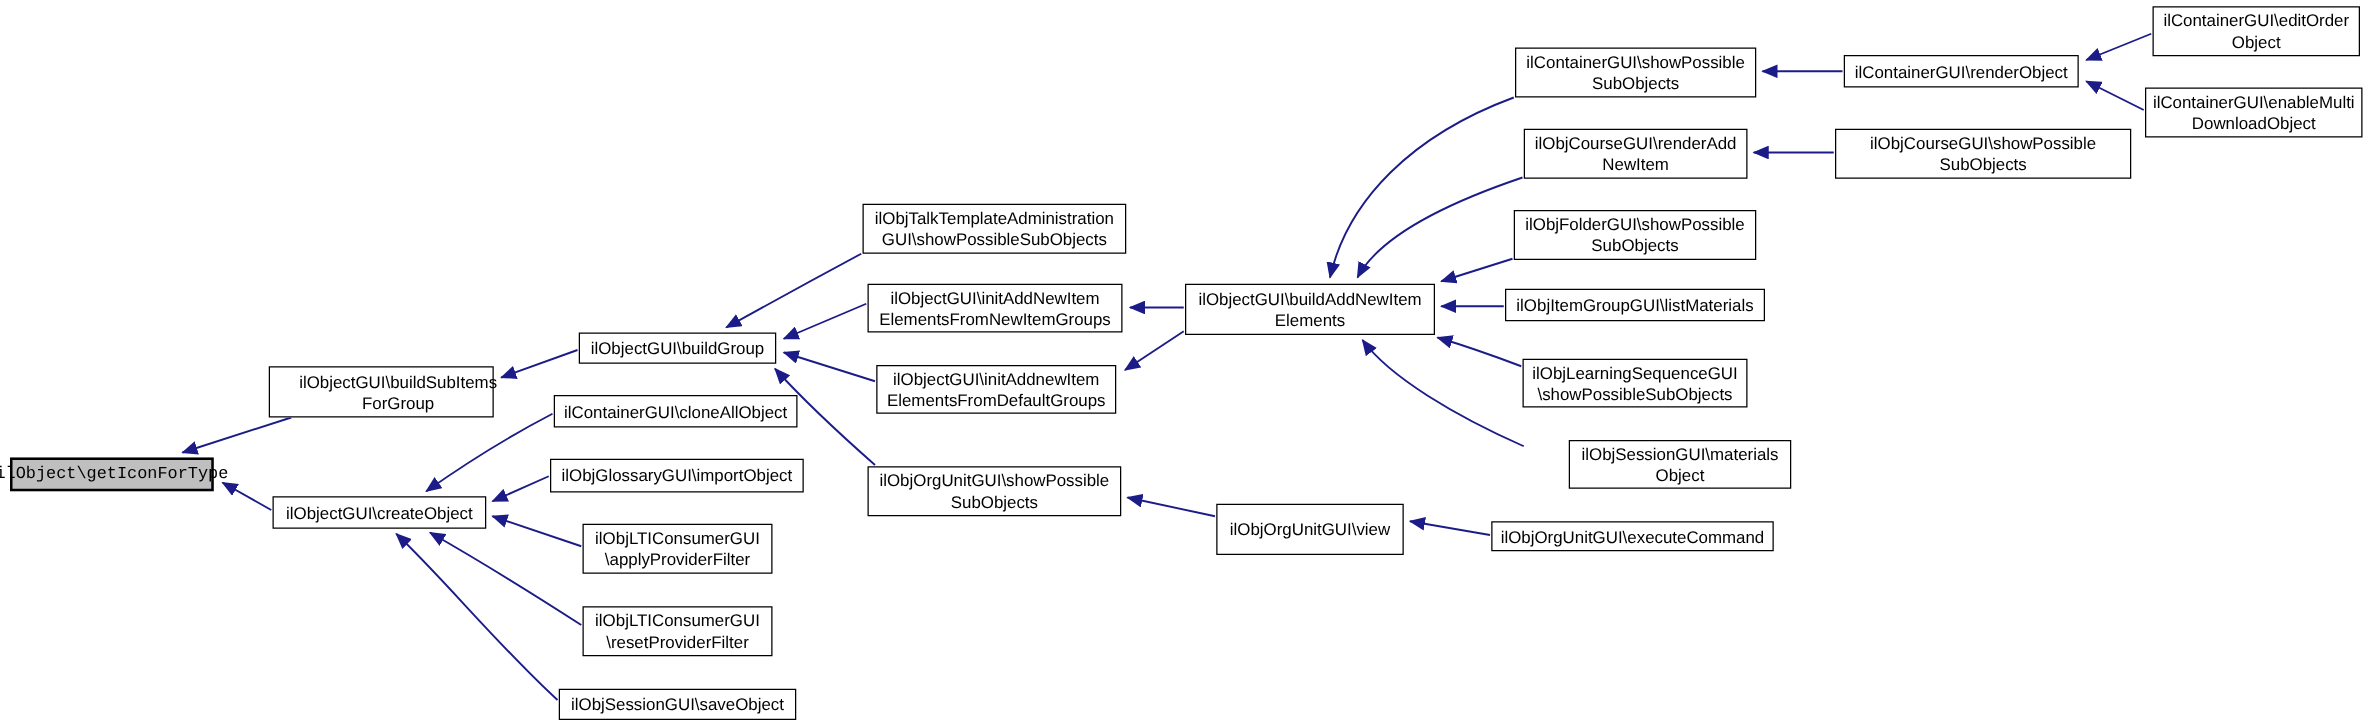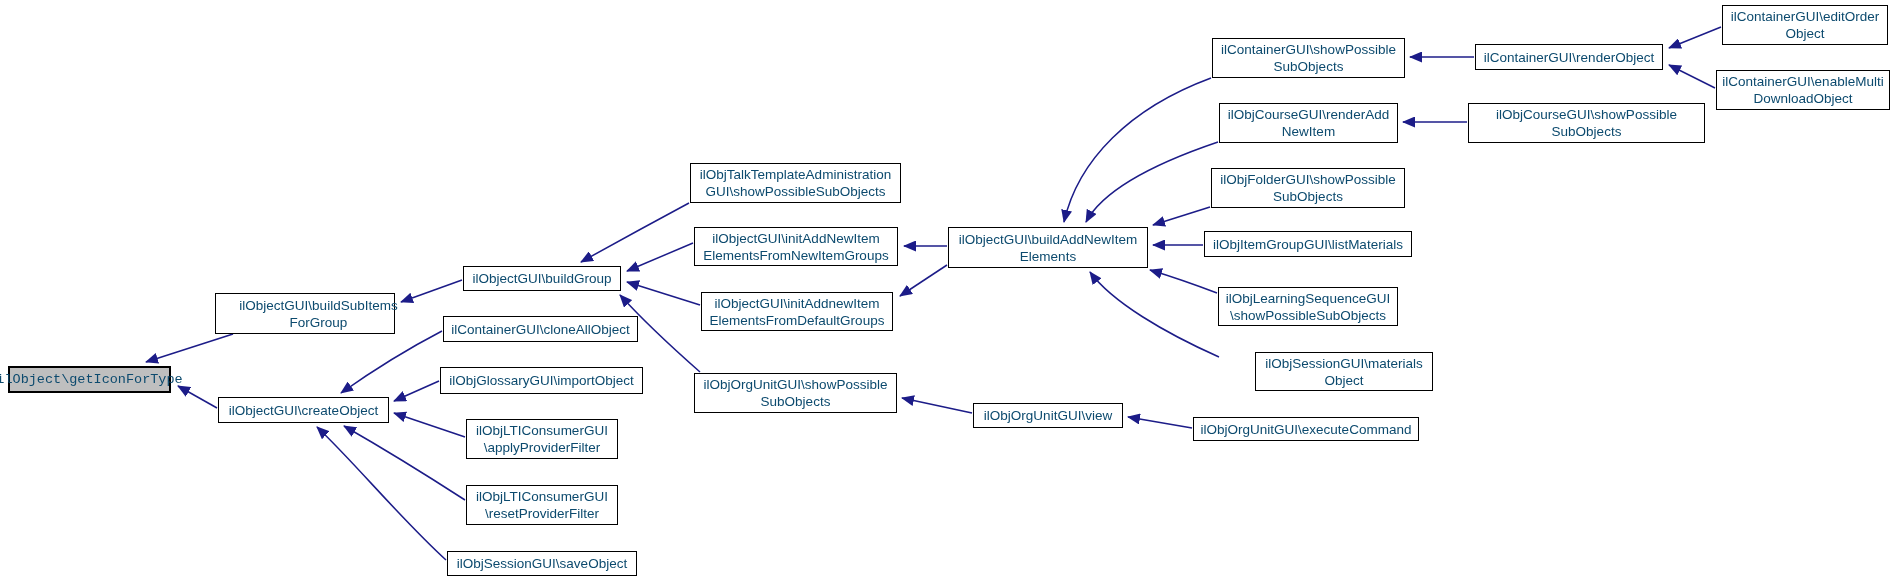--- a/index.html
+++ b/index.html
@@ -9,21 +9,21 @@
     background:#ffffff;
     font-family:"Liberation Sans","DejaVu Sans",sans-serif;
     overflow:hidden;
   }
   .edge-layer{position:absolute;left:0;top:0;width:1900px;height:582px;}
   .node{
     position:absolute;
     box-sizing:border-box;
     background:#ffffff;
     border:1.3px solid #000000;
-    color:#0c4a6e;
+    color:#000000;
     display:flex;flex-direction:column;
     align-items:center;justify-content:center;
     text-align:center;
     font-size:13.5px;line-height:17px;
     white-space:nowrap;
     cursor:pointer;
   }
   .node.highlight{
     background:#bfbfbf;
     border-width:2px;
@@ -114,21 +114,21 @@
         <span>ElementsFromDefaultGroups</span>
       </div>
       <div class="node" style="left: 694px; top: 373px; width: 203px; height: 40px;">
         <span>ilObjOrgUnitGUI\showPossible</span>
         <span>SubObjects</span>
       </div>
       <div class="node" style="left: 948px; top: 227px; width: 200px; height: 41px;">
         <span>ilObjectGUI\buildAddNewItem</span>
         <span>Elements</span>
       </div>
-      <div class="node" style="left: 973px; top: 403px; width: 150px; height: 25px;">
+      <div class="node" style="left: 973px; top: 403px; width: 150px; height: 41px;">
         <span>ilObjOrgUnitGUI\view</span>
       </div>
       <div class="node" style="left: 1193px; top: 417px; width: 226px; height: 24px;">
         <span>ilObjOrgUnitGUI\executeCommand</span>
       </div>
       <div class="node" style="left: 1212px; top: 38px; width: 193px; height: 40px;">
         <span>ilContainerGUI\showPossible</span>
         <span>SubObjects</span>
       </div>
       <div class="node" style="left: 1219px; top: 103px; width: 179px; height: 40px;">

